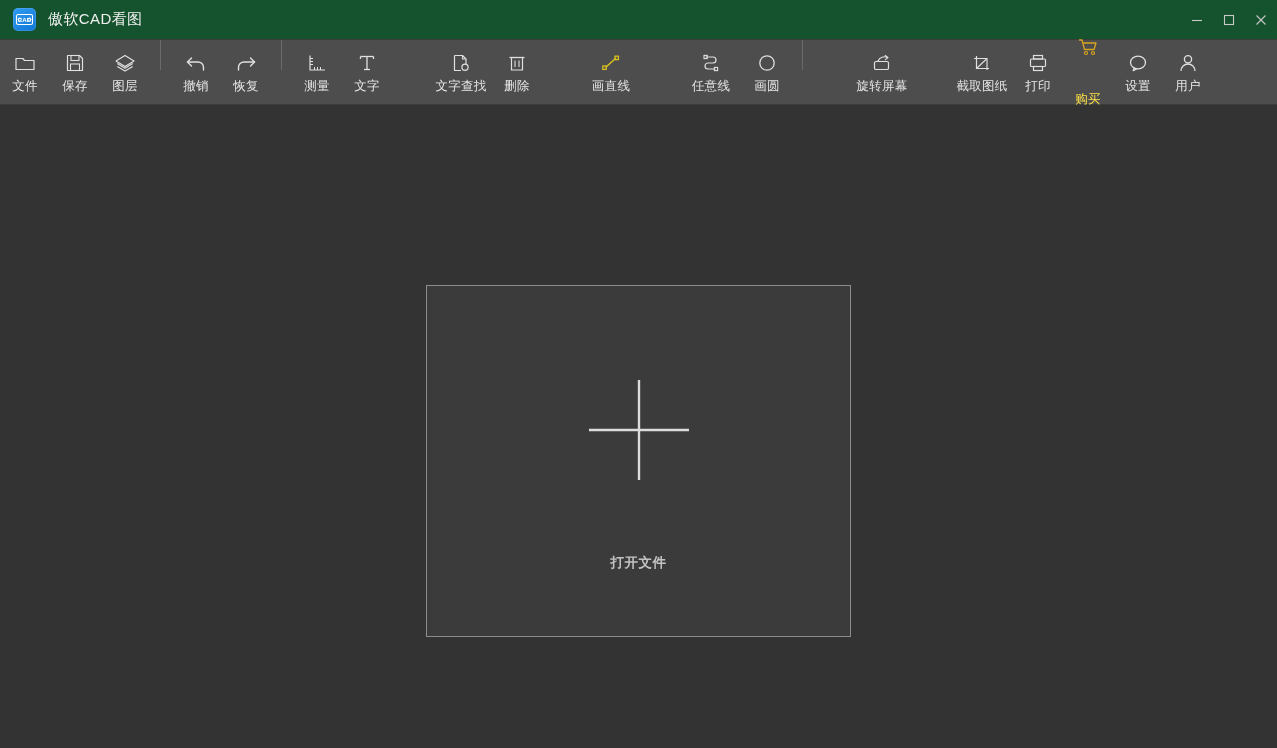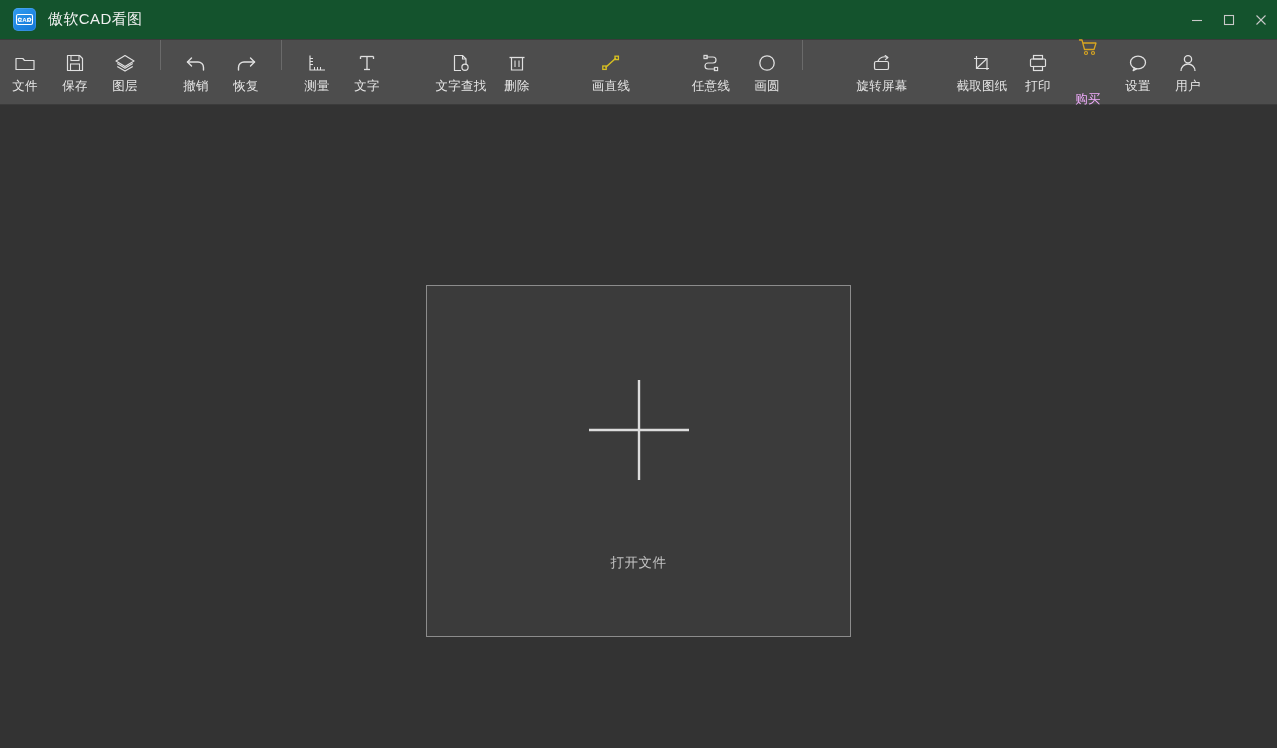--- a/index.html
+++ b/index.html
@@ -78,21 +78,21 @@
     justify-content:center;
     margin-bottom:4px;
   }
   .tb-icon svg { display:block; }
   .tb-label {
     font-size:12.5px;
     line-height:1;
     white-space:nowrap;
     letter-spacing:.3px;
   }
-  .tb-item.accent { color:#f0abfc;gap:32px; }
+  .tb-item.accent { color:#fde047;gap:32px; }
   .tb-sep {
     width:1px;
     height:30px;
     background:#6a6a6a;
     margin:0 10px;
     flex:0 0 auto;
   }
 
   
   #canvas {
@@ -105,20 +105,21 @@
     left:426px;
     top:180px;
     width:425px;
     height:352px;
     background:#3b3b3b;
     border:1px solid #8c8c8c;
     display:flex;
     flex-direction:column;
     align-items:center;
     cursor:default;
+    font-weight:bold;
   }
   #plus-icon {
     position:absolute;
     top:92px;
     left:50%;
     transform:translateX(-50%);
   }
   #dropzone-label {
     position:absolute;
     top:268px;

